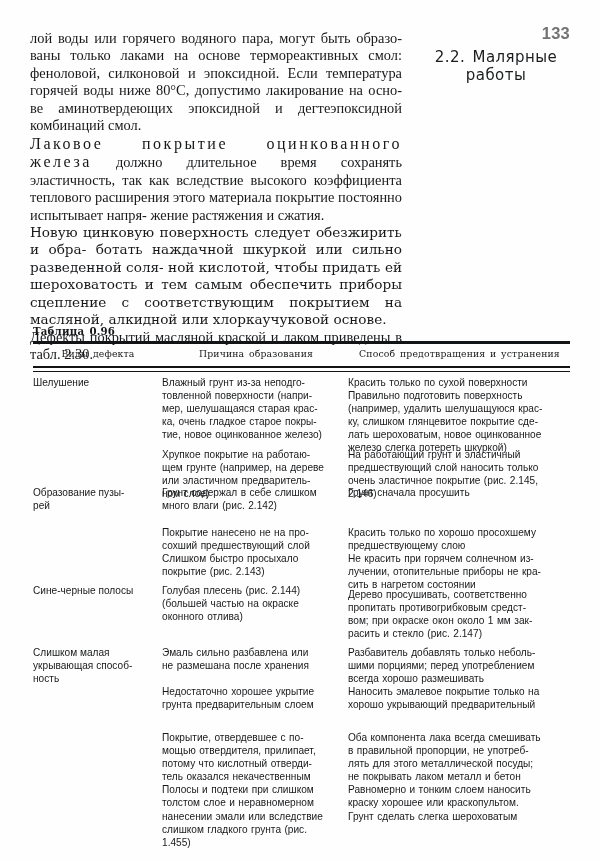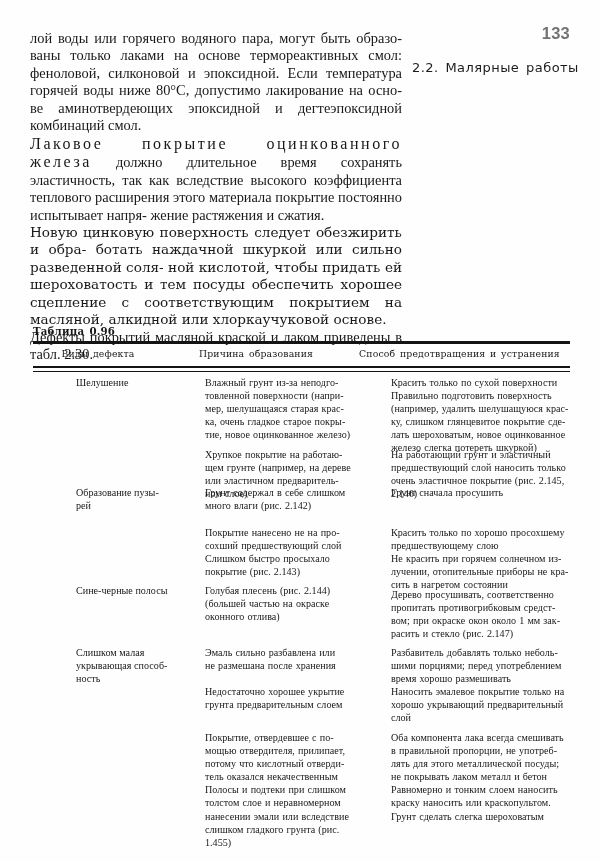--- a/index.html
+++ b/index.html
@@ -31,25 +31,25 @@
     text-align: right;
     font-family: "Liberation Sans", "DejaVu Sans", sans-serif;
     font-weight: bold;
     font-size: 16.5px;
     letter-spacing: 0.2px;
     color: #737373;
   }
   .runhead {
     position: absolute;
     left: 412px;
-    top: 60px;
+    top: 48px;
     width: 168px;
-    text-align: left;
+    text-align: center;
     font-family: "DejaVu Sans", "Liberation Sans", sans-serif;
-    font-size: 13px;
+    font-size: 15px;
     letter-spacing: 0.45px;
     word-spacing: 2.2px;
     color: #1b1c1e;
   }
 
   
   .bodycol {
     position: absolute;
     left: 30px;
     top: 30px;
@@ -132,28 +132,27 @@
   .col {
     position: absolute;
     top: 0;
   }
   .col-1 { left: 0px;   width: 126px; }
   .col-2 { left: 129px; width: 186px; }
   .col-3 { left: 315px; width: 222px; }
 
   .cell {
     position: absolute;
-    font-family: Liberation Serif, serif;
+    font-family: Liberation Sans, sans-serif;
     font-size: 10.1px;
     line-height: 13.1px;
     letter-spacing: 0.02px;
     text-align: justify;
     text-align-last: left;
     hyphens: none;
-    margin-left: 43px;
   }
   .cell.loose  { word-spacing: 0.6px; }
   .cell.flat   { text-align: left; }
   .cell .ln {
     display: block;
     white-space: nowrap;
   }
   .cell .ln.j {
     display: flex;
     justify-content: space-between;
@@ -184,21 +183,21 @@
       <span class="ln">должно длительное время сохранять эластичность, так как</span>
       <span class="ln">вследствие высокого коэффициента теплового расширения</span>
       <span class="ln">этого материала покрытие постоянно испытывает напря-</span>
       <span class="ln">жение растяжения и сжатия.</span>
     </p>
 
     <p class="para serif-b">
       <span class="ln">Новую цинковую поверхность следует обезжирить и обра-</span>
       <span class="ln">ботать наждачной шкуркой или сильно разведенной соля-</span>
       <span class="ln">ной кислотой, чтобы придать ей шероховатость и тем</span>
-      <span class="ln">посуды обеспечить хорошее сцепление с соответствующим</span>
+      <span class="ln">самым обеспечить приборы сцепление с соответствующим</span>
       <span class="ln">покрытием на масляной, алкидной или хлоркаучуковой</span>
       <span class="ln">основе.</span>
     </p>
 
     <p class="para serif-a">
       <span class="ln">Дефекты покрытий масляной краской и лаком приведены в</span>
       <span class="ln">табл. 2.30.</span>
     </p>
   </div>
 
@@ -312,32 +311,31 @@
       </div>
       <div class="cell loose" style="top:212px">
         <span class="ln">Дерево просушивать, соответственно</span>
         <span class="ln">пропитать противогрибковым средст-</span>
         <span class="ln">вом; при окраске окон около 1 мм зак-</span>
         <span class="ln">расить и стекло (рис. 2.147)</span>
       </div>
       <div class="cell loose" style="top:270px">
         <span class="ln">Разбавитель добавлять только неболь-</span>
         <span class="ln">шими порциями; перед употреблением</span>
-        <span class="ln">время хорошо размешивать</span>
+        <span class="ln">всегда хорошо размешивать</span>
       </div>
       <div class="cell loose" style="top:309px">
         <span class="ln">Наносить эмалевое покрытие только на</span>
         <span class="ln">хорошо укрывающий предварительный</span>
-        <span class="ln">слой</span>
       </div>
       <div class="cell loose" style="top:355px">
         <span class="ln">Оба компонента лака всегда смешивать</span>
         <span class="ln">в правильной пропорции, не употреб-</span>
         <span class="ln">лять для этого металлической посуды;</span>
         <span class="ln">не покрывать лаком металл и бетон</span>
         <span class="ln">Равномерно и тонким слоем наносить</span>
-        <span class="ln">краску наносить или краскопультом.</span>
+        <span class="ln">краску хорошее или краскопультом.</span>
         <span class="ln">Грунт сделать слегка шероховатым</span>
       </div>
     </div>
 
   </div>
 </div>
 
 </body></html>

